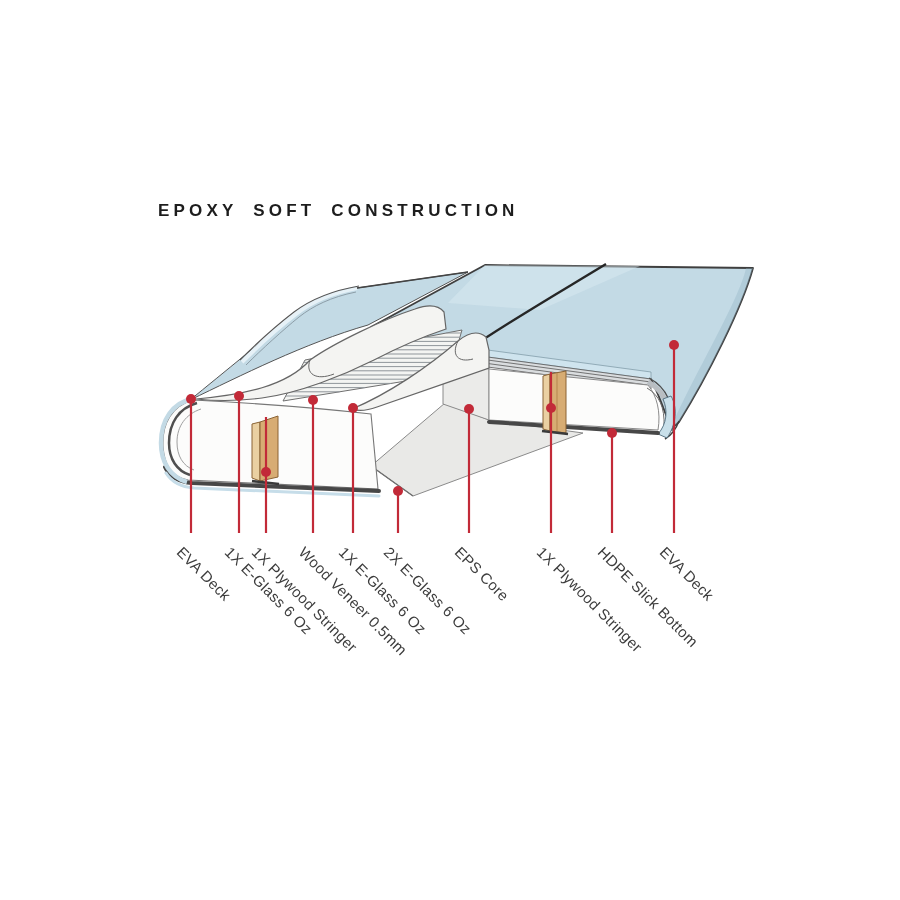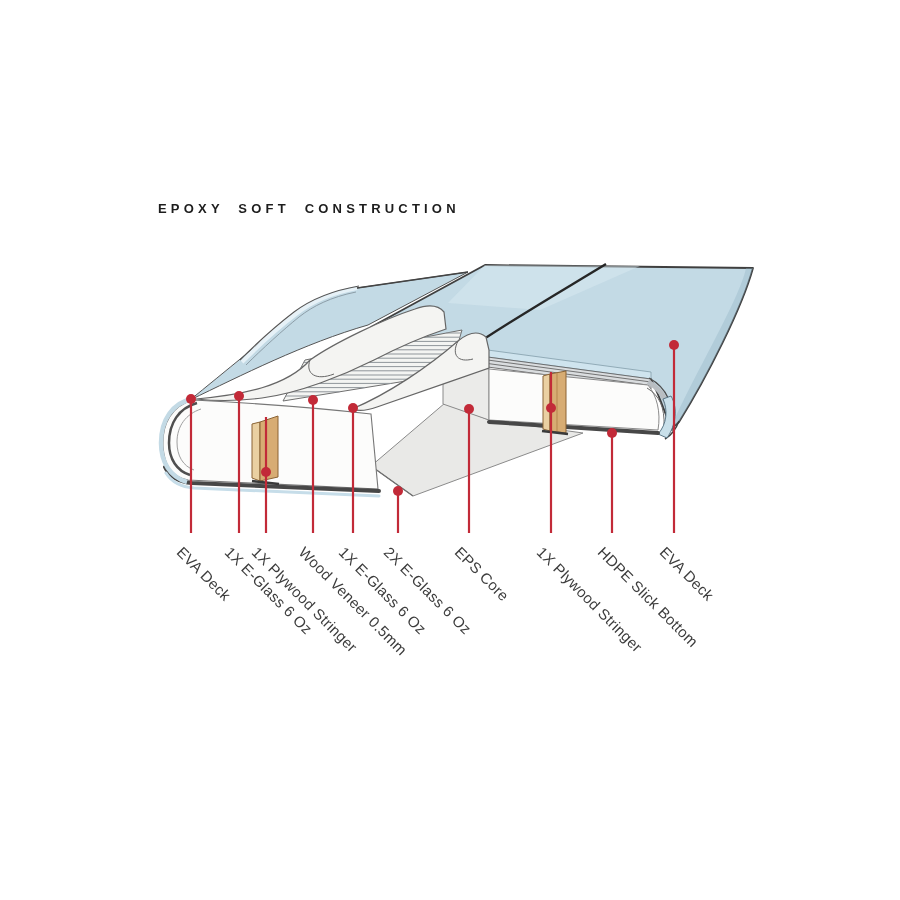--- a/index.html
+++ b/index.html
@@ -8,21 +8,21 @@
     width:900px;height:900px;
     background:#ffffff;
     overflow:hidden;
     font-family:"Liberation Sans", sans-serif;
   }
   .diagram-title{
     position:absolute;
     left:158px;top:201px;
     font-family:"Liberation Sans", sans-serif;
     font-weight:bold;
-    font-size:13px;
+    font-size:17px;
     letter-spacing:4.2px;
     word-spacing:7px;
     color:var(--title-text,#1d1d1d);
     white-space:nowrap;
   }
   #art{position:absolute;left:0;top:0;}
   #label-layer{position:absolute;left:0;top:0;width:900px;height:900px;pointer-events:none;}
   .callout-label{
     position:absolute;
     transform-origin:0 0;

